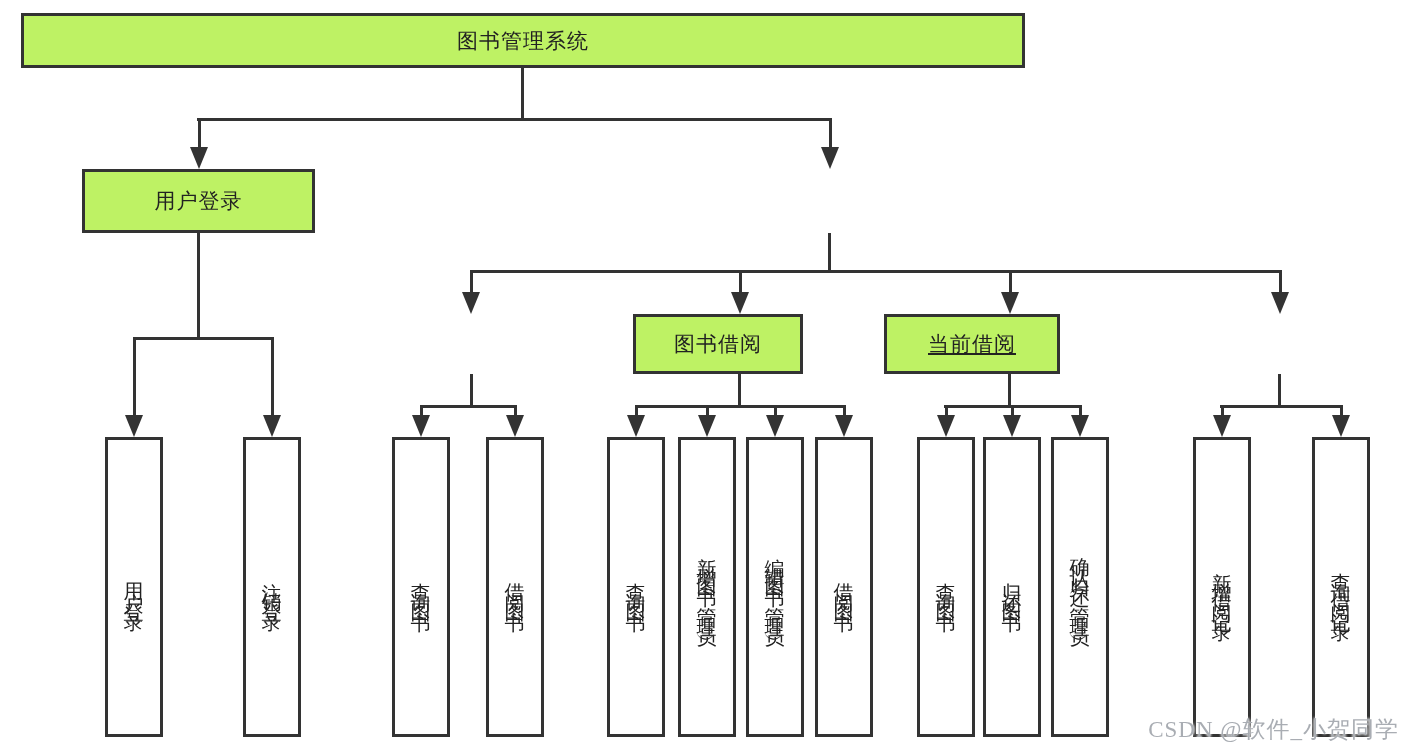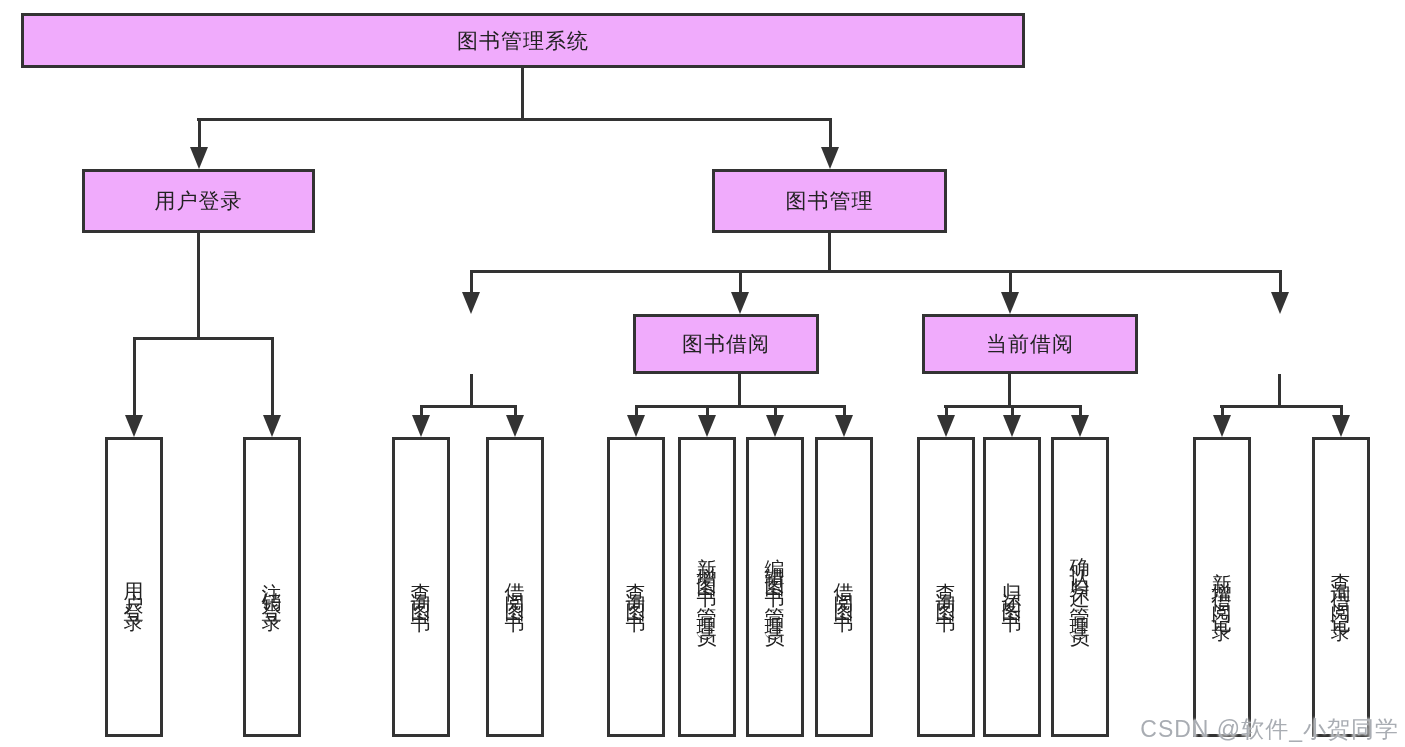--- a/index.html
+++ b/index.html
@@ -16,21 +16,21 @@
     width: 1405px;
     height: 747px;
     background: var(--bg);
     overflow: hidden;
   }
   
   .node {
     position: absolute;
     box-sizing: border-box;
     border: 3px solid var(--box-border);
-    background: #f0abfc;
+    background: #bef264;
     display: flex;
     align-items: center;
     justify-content: center;
     color: var(--text);
     font-size: 21px;
     letter-spacing: 1px;
     white-space: nowrap;
   }
   .leaf {
     position: absolute;
@@ -78,59 +78,57 @@
     border-top: 22px solid var(--line);
   }
   .watermark {
     position: absolute;
     right: 6px;
     bottom: 2px;
     font-size: 23px;
     color: var(--wm);
     letter-spacing: 1px;
     text-shadow: 0 0 3px #fff, 0 0 3px #fff;
+    font-family: Liberation Serif, serif;
   }
 </style>
 </head>
 <body>
 
 <div class="canvas">
 
   <div class="node" style="left:21px; top:13px; width:1004px; height:55px;">
     <span>图书管理系统</span>
   </div>
 
   <div class="vl" style="left:521px; top:68px; height:53px;"></div>
   <div class="hl" style="left:197px; top:118px; width:635px;"></div>
   <div class="arrow" style="left:190px; top:118px; height:51px;"></div>
   <div class="arrow" style="left:821px; top:118px; height:51px;"></div>
 
   <div class="node" style="left:82px; top:169px; width:233px; height:64px;">
     <span>用户登录</span>
   </div>
-  <div class="node" style="left:712px; top:169px; width:235px; height:64px;">
-    <span>图书管理</span>
-  </div>
 
   <div class="vl" style="left:197px; top:233px; height:107px;"></div>
   <div class="hl" style="left:133px; top:337px; width:141px;"></div>
   <div class="arrow" style="left:125px; top:337px; height:100px;"></div>
   <div class="arrow" style="left:263px; top:337px; height:100px;"></div>
 
   <div class="vl" style="left:828px; top:233px; height:40px;"></div>
   <div class="hl" style="left:470px; top:270px; width:811px;"></div>
   <div class="arrow" style="left:462px; top:270px; height:44px;"></div>
   <div class="arrow" style="left:731px; top:270px; height:44px;"></div>
   <div class="arrow" style="left:1001px; top:270px; height:44px;"></div>
   <div class="arrow" style="left:1271px; top:270px; height:44px;"></div>
 
-  <div class="node" style="left:633px; top:314px; width:186px; height:60px;">
+  <div class="node" style="left:633px; top:314px; width:170px; height:60px;">
     <span>图书借阅</span>
   </div>
-  <div class="node" style="left:922px; top:314px; width:216px; height:60px;">
+  <div class="node" style="left:884px; top:314px; width:176px; height:60px;text-decoration:underline;">
     <span>当前借阅</span>
   </div>
 
   <div class="vl" style="left:470px; top:374px; height:34px;"></div>
   <div class="hl" style="left:420px; top:405px; width:97px;"></div>
   <div class="arrow" style="left:412px; top:405px; height:32px;"></div>
   <div class="arrow" style="left:506px; top:405px; height:32px;"></div>
 
   <div class="vl" style="left:738px; top:374px; height:34px;"></div>
   <div class="hl" style="left:635px; top:405px; width:211px;"></div>

